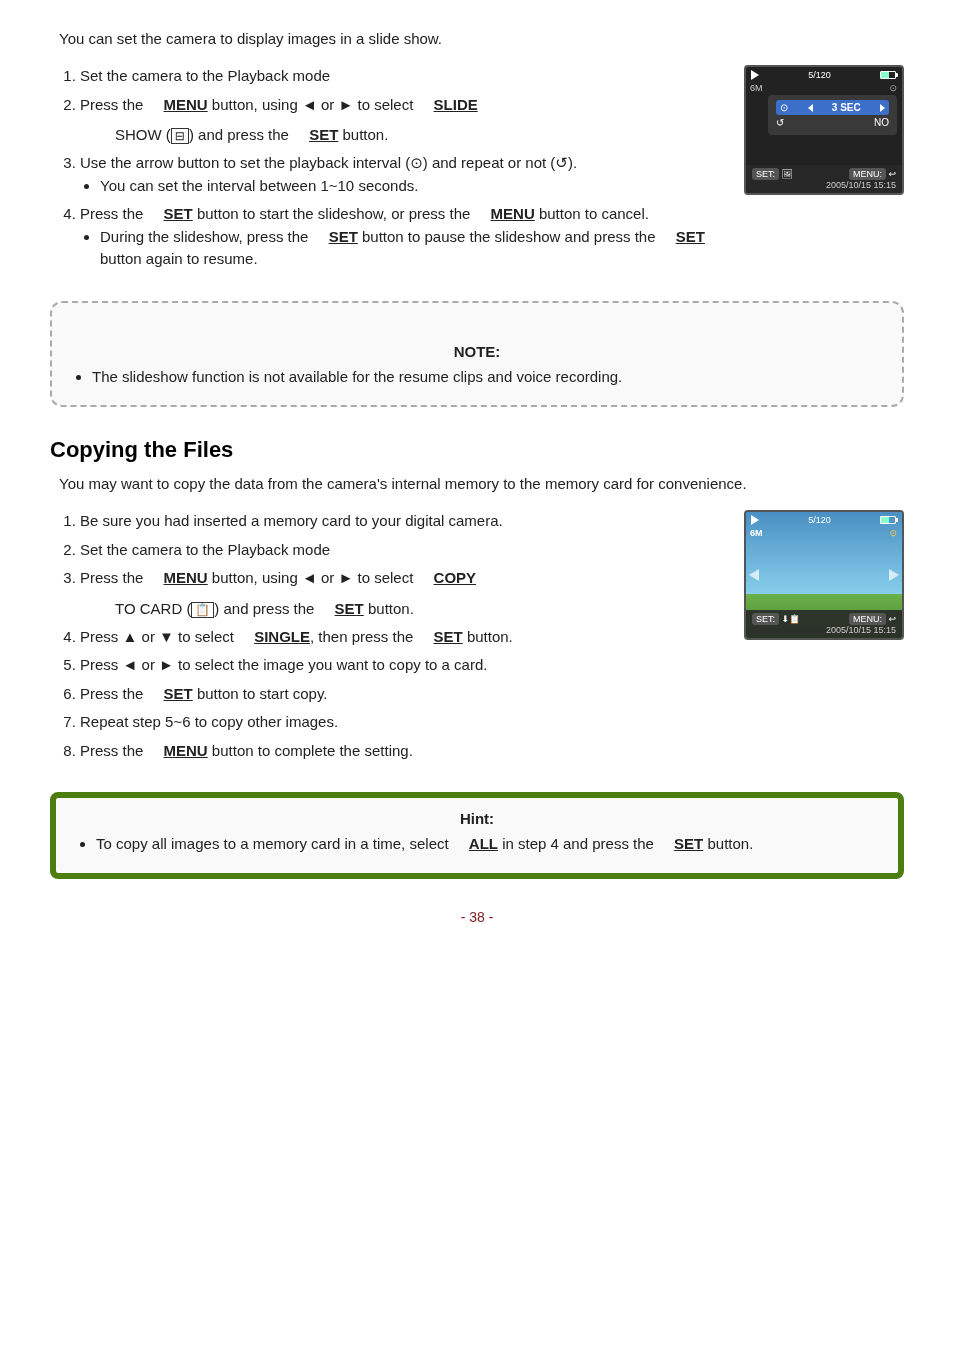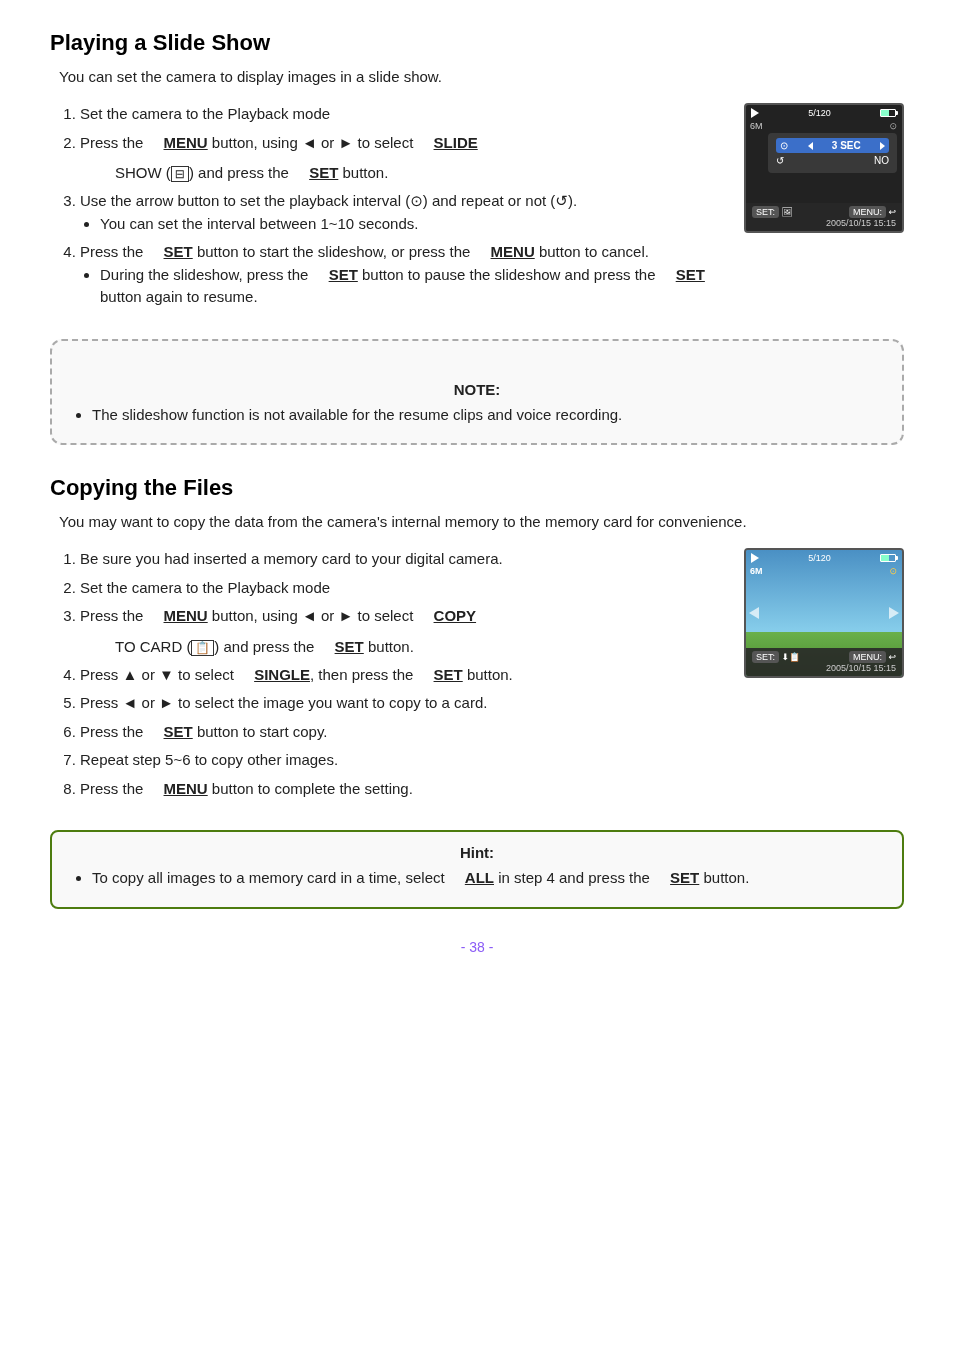--- a/index.html
+++ b/index.html
@@ -81,21 +81,21 @@
       font-size: 15px;
       margin-bottom: 6px;
       margin-top: 28px;
     }
 
     .note-box ul {
       margin-left: 20px;
     }
 
     .hint-box {
-      border: 2px solid #4d7c0f;
+      border: 6px solid #4d7c0f;
       border-radius: 8px;
       padding: 12px 20px;
       margin: 20px 0;
       background: #f9f9f9;
     }
 
     .hint-box .hint-title {
       text-align: center;
       font-weight: bold;
       font-size: 15px;
@@ -232,42 +232,41 @@
       width: 0; height: 0;
       border-top: 6px solid transparent;
       border-bottom: 6px solid transparent;
       border-left: 10px solid rgba(255,255,255,0.7);
     }
 
     .page-number {
       text-align: center;
       margin-top: 30px;
       font-size: 14px;
-      color: #8b5cf6;
+      color: #7f1d1d;
     }
 
     .slide-show-inline {
       margin-left: 65px;
       margin-top: 4px;
       margin-bottom: 8px;
       font-size: 15px;
     }
 
     .copy-card-inline {
       margin-left: 65px;
       margin-top: 4px;
       margin-bottom: 8px;
       font-size: 15px;
     }
   </style>
 </head>
 <body>
 
 <div class="section">
-  <h2>Playing a Slide Show</h2>
   <p class="section-intro">You can set the camera to display images in a slide show.</p>
 
   <div class="content-block">
     <div class="steps-col">
       <ol>
         <li>
           <span>Set the camera to the Playback mode</span>
         </li>
         <li>
           Press the <span class="bold-underline">MENU</span> button, using <span>◄</span> <span>or</span> <span>►</span> to select <span class="bold-underline">SLIDE</span>

